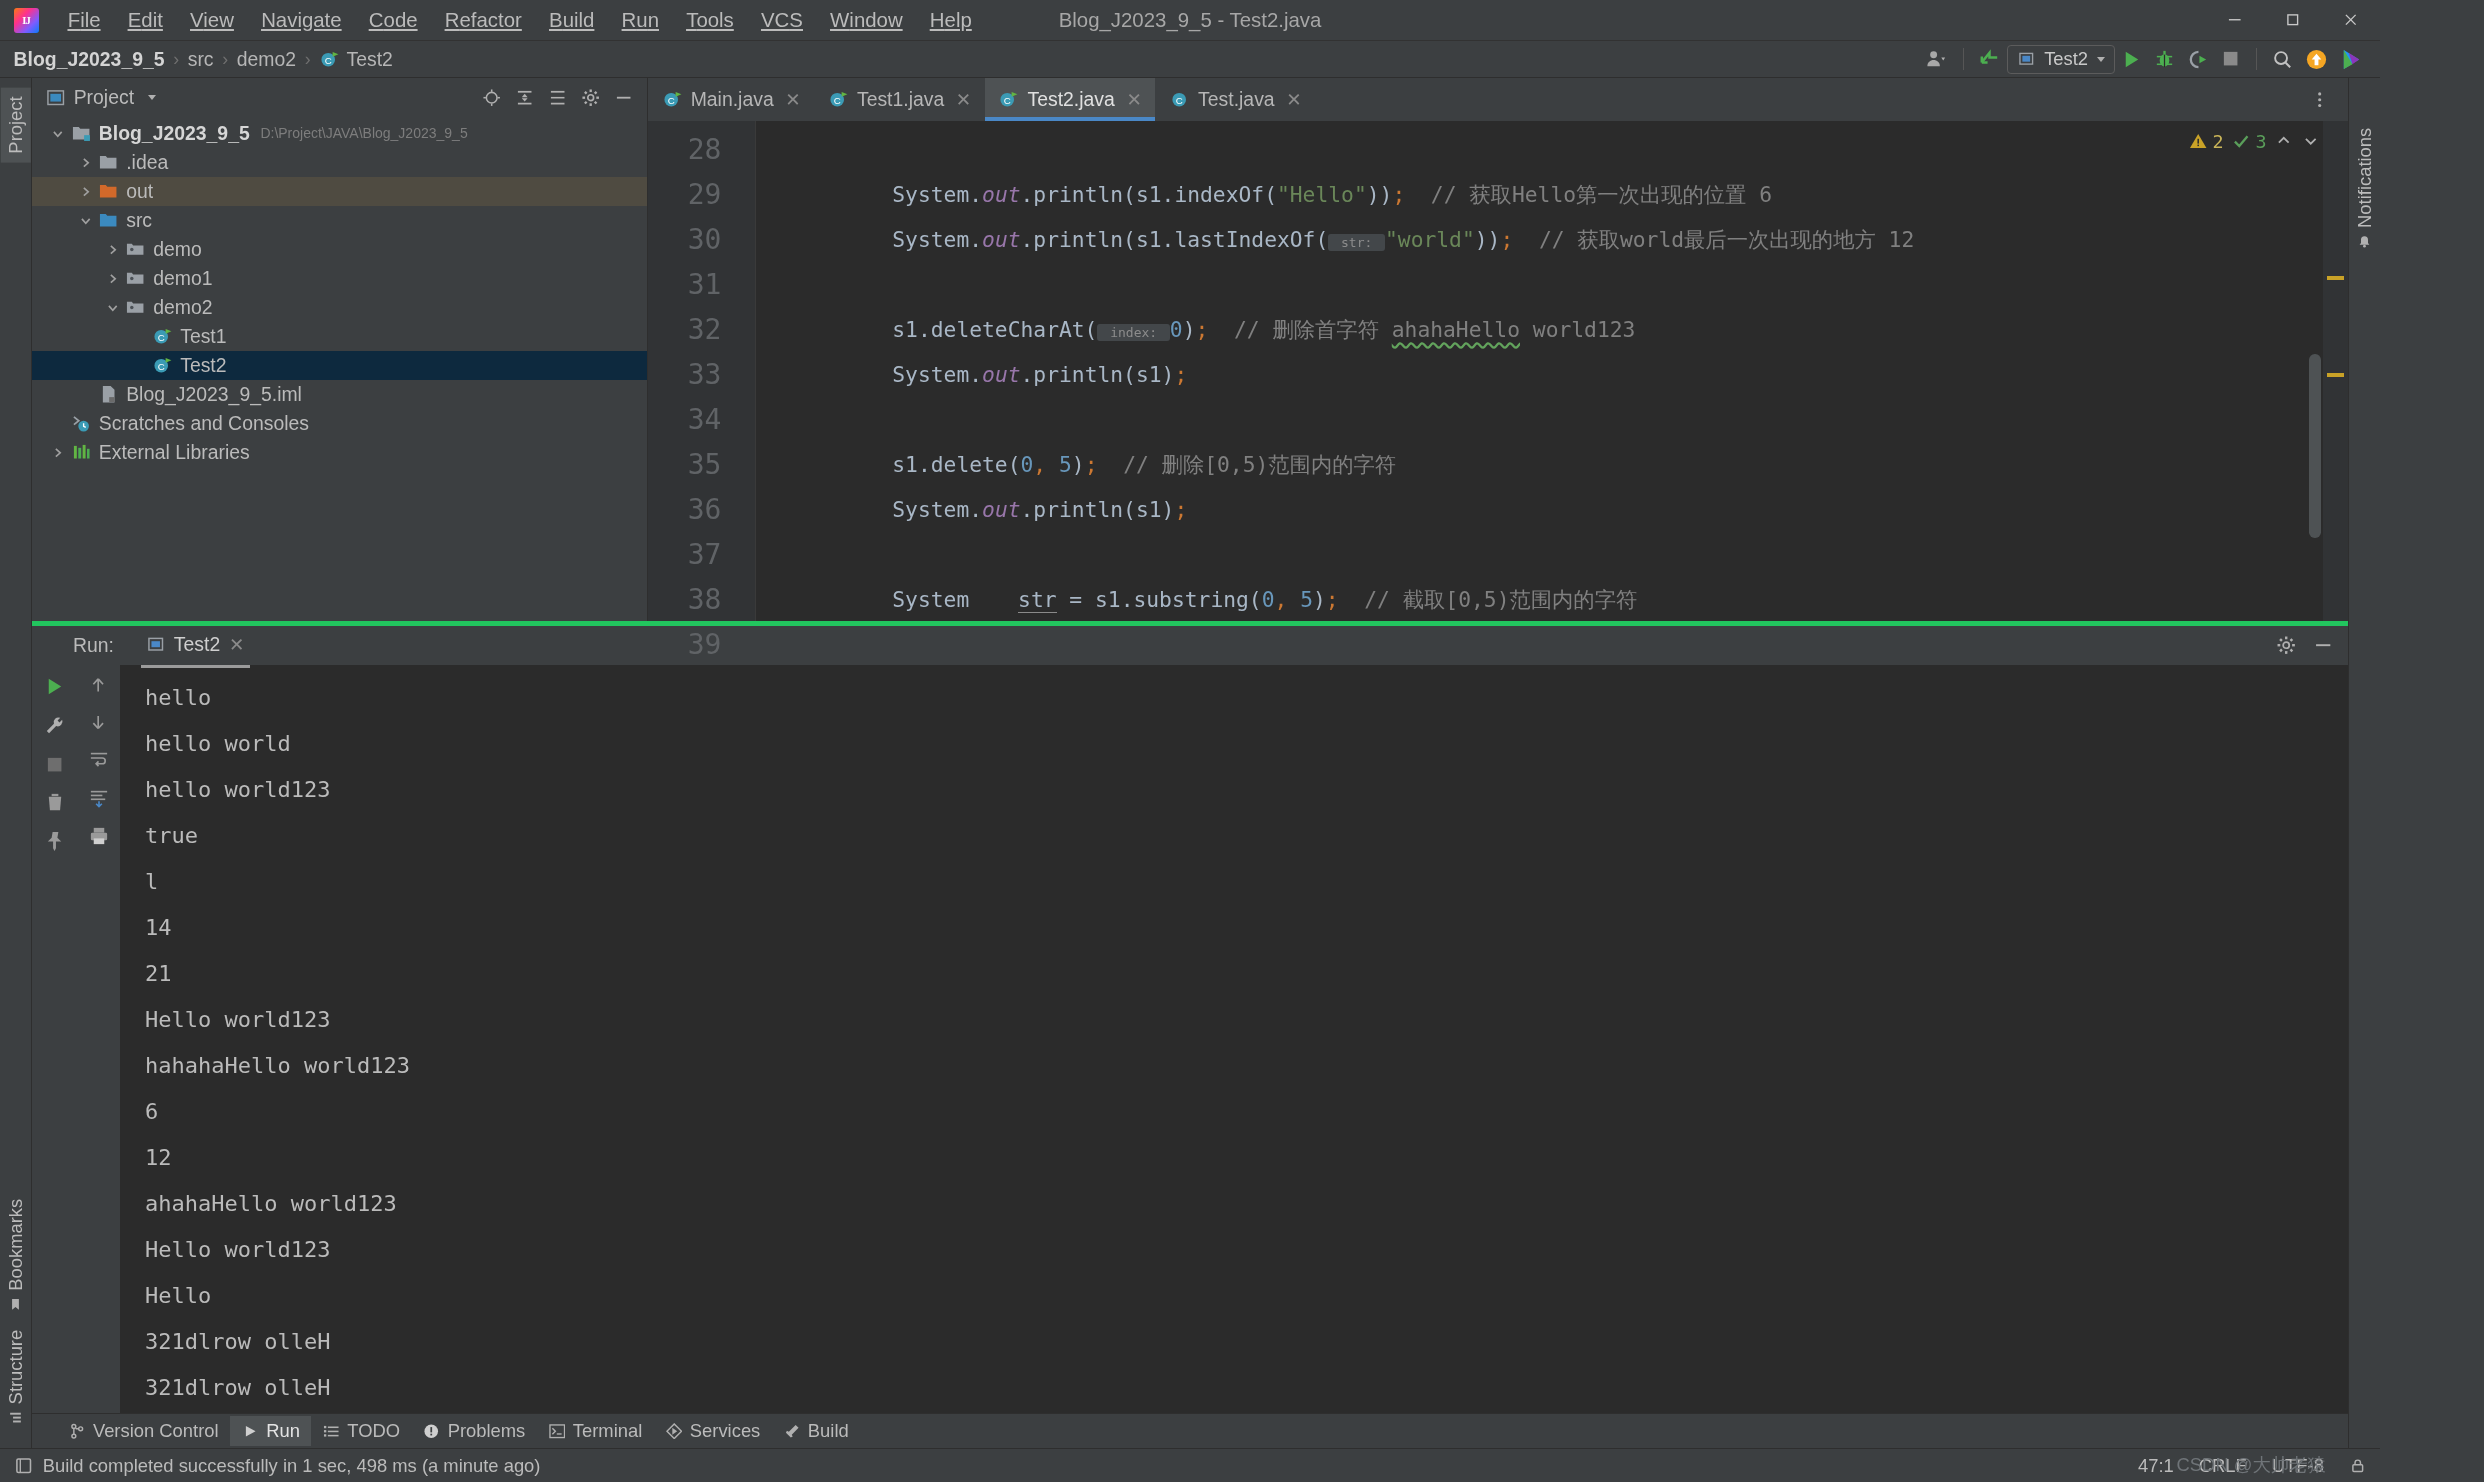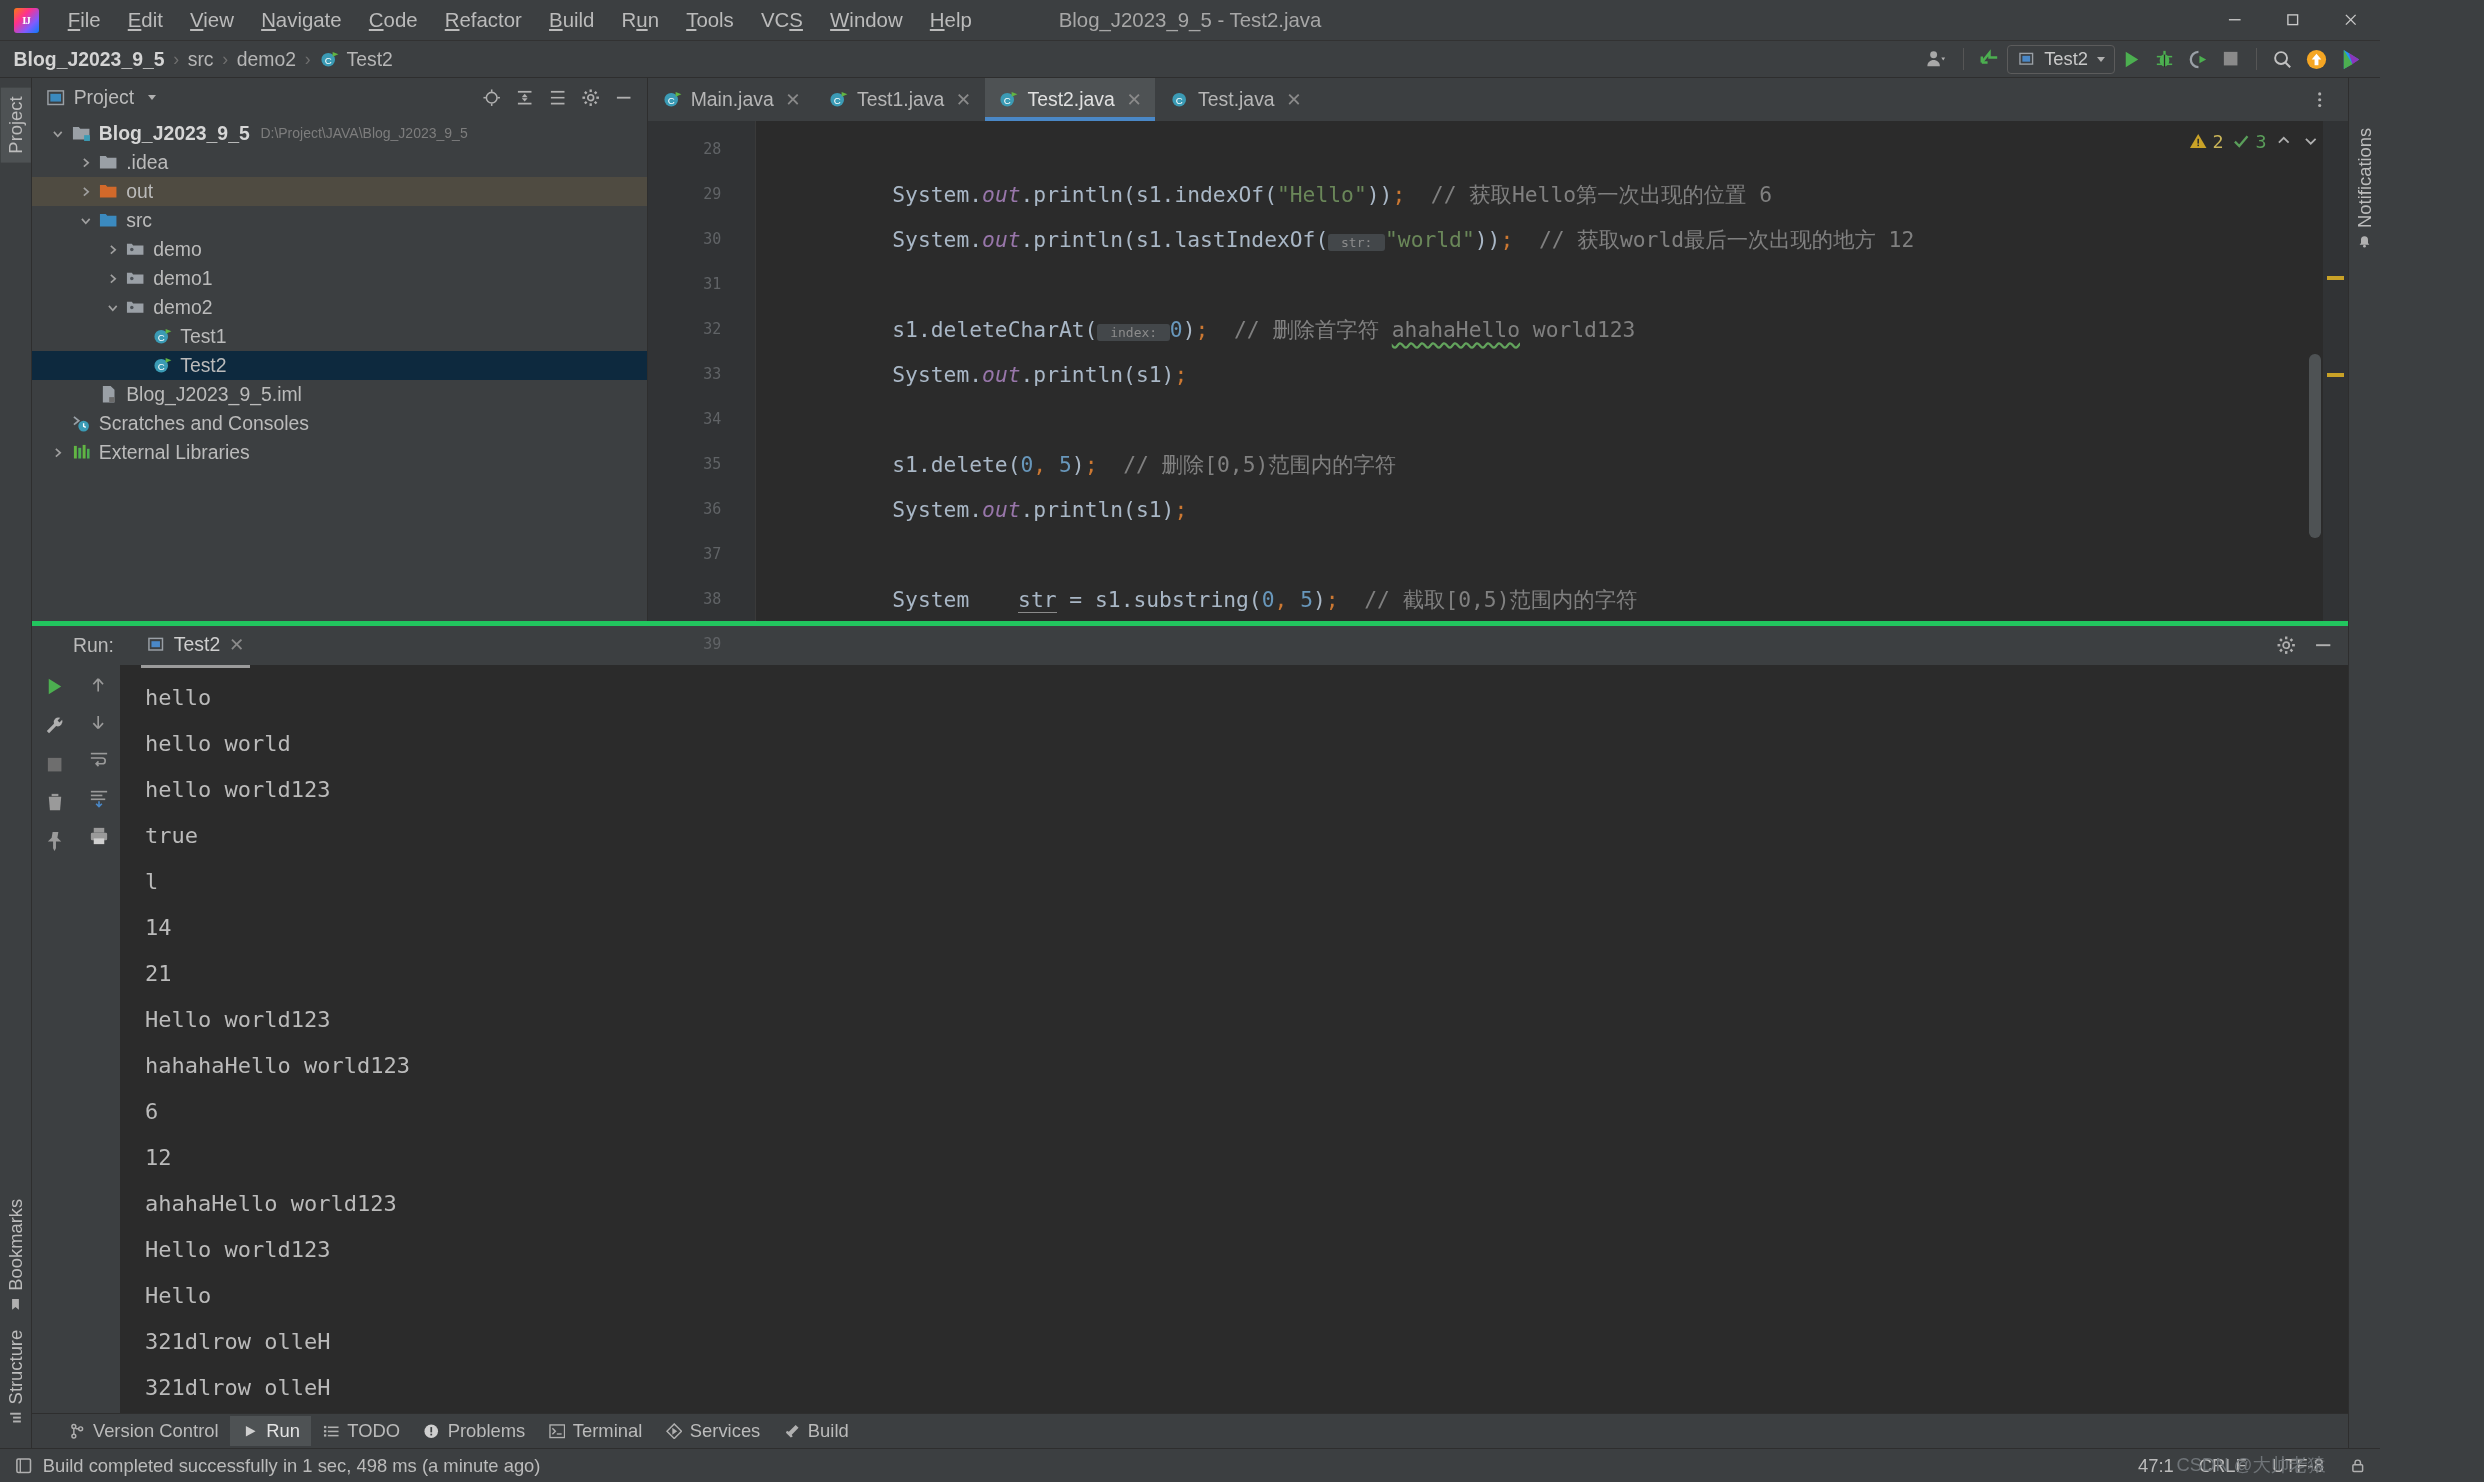--- a/index.html
+++ b/index.html
@@ -32,21 +32,21 @@
     flex: 0 0 25px;
   }
   .ij-logo span {
     color: #fff; font-size: 10.7px; font-weight: bold;
     font-family: "Liberation Serif", serif; line-height: 1;
     letter-spacing: -1px;
   }
   .menubar { display: flex; align-items: center; gap: 0px; }
   .menu-item {
     color: #bbbbbb; font-size: 20.4px; padding: 3.9px 13.6px;
-    white-space: nowrap; cursor: default;
+    white-space: nowrap; cursor: default; text-decoration: underline;
   }
   .menu-item u { text-decoration: underline; }
   .win-title {
     position: absolute; left: 0; right: 0; text-align: center;
     color: #a7a7a7; font-size: 20.4px; pointer-events: none;
   }
   .win-btns {
     margin-left: auto; display: flex; align-items: center; height: 100%;
     position: relative; z-index: 2;
   }
@@ -165,21 +165,21 @@
     content:''; position: absolute; left:0; right:0; bottom:0; height:3.9px;
     background:#4a88c7;
   }
   .etab .xclose { color: #8a8a8a; font-size: 18.4px; margin-left: 2.9px; }
   .tabsbar-right { margin-left:auto; display:flex; align-items:center; padding-right:11.6px; }
 
   .editor-body { flex: 1 1 auto; display: flex; min-height:0; position: relative; }
   .gutter {
     width: 87px; flex: 0 0 87px; background: #313335;
     text-align: right; padding-right: 13.6px; padding-top: 5.8px;
-    color: #606366; font-size: 15px;
+    color: #606366; font-size: 28px;
     font-family: "DejaVu Sans Mono", monospace;
   }
   .gutter .ln { height: 45px; line-height: 45px; }
   .markstrip { width: 21.3px; flex: 0 0 21.3px; background:#313335; border-right:1px solid #3a3a3a; }
   .code {
     flex: 1 1 auto; background: #2b2b2b; padding-top: 5.8px; overflow: hidden;
     font-family: "DejaVu Sans Mono", monospace; font-size: 21.3px;
     position: relative;
   }
   .code .cl { height: 45px; line-height: 45px; white-space: pre; padding-left: 136px; }

